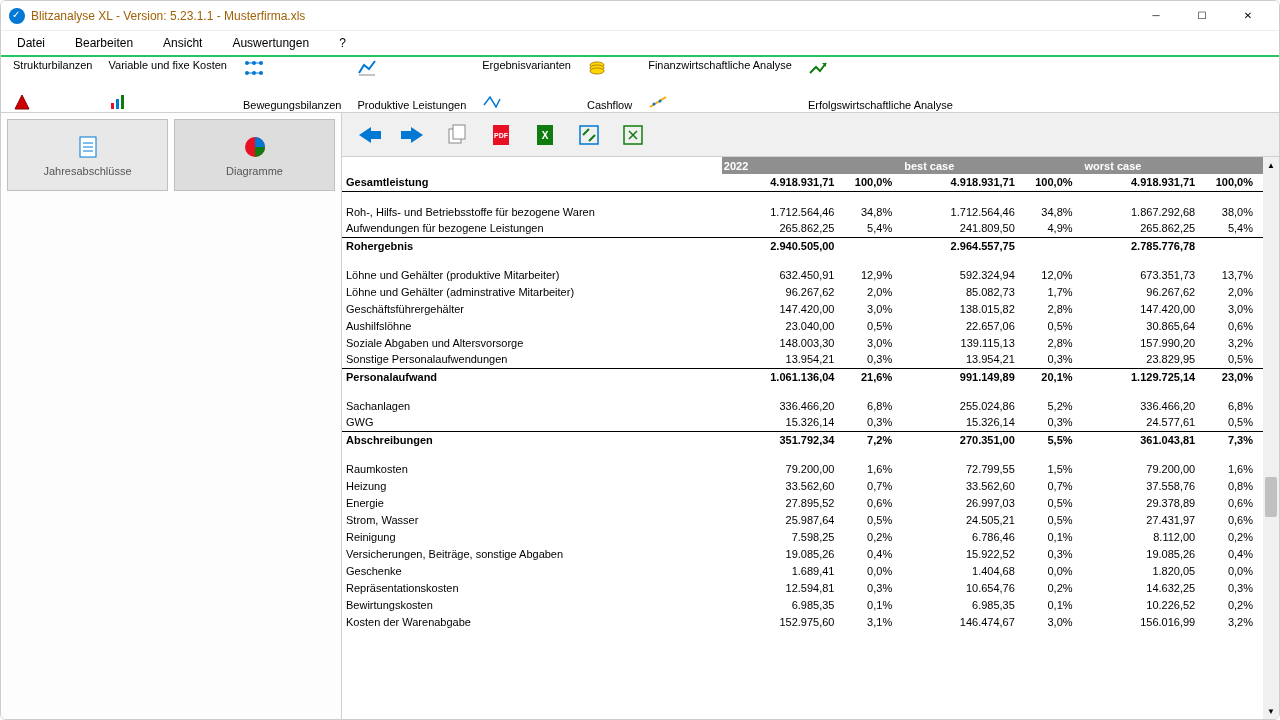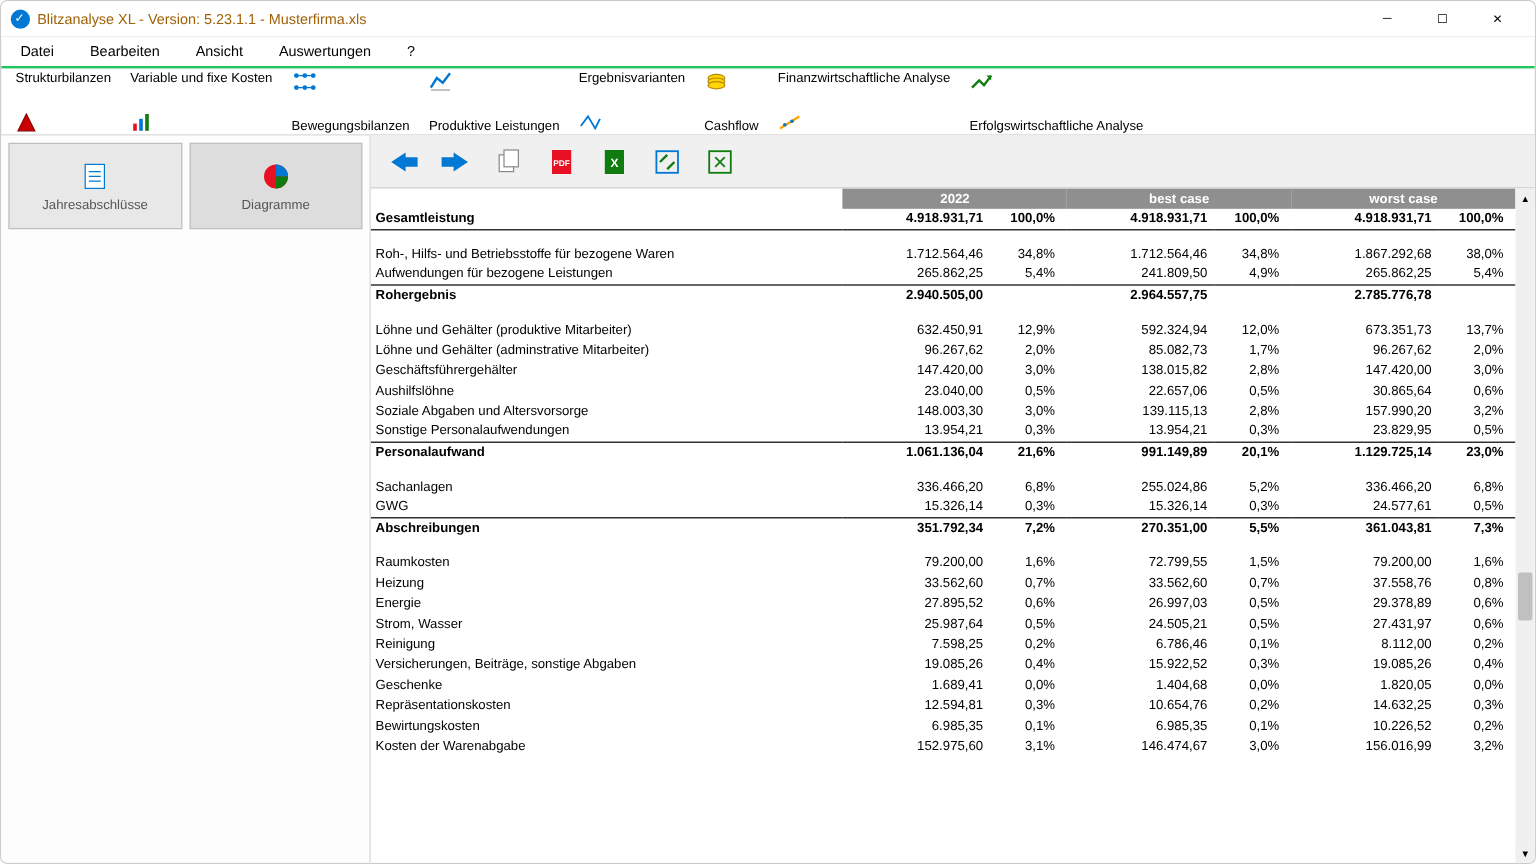--- a/index.html
+++ b/index.html
@@ -9,30 +9,30 @@
 .titlebar .app-icon::after { content: '✓'; color: #fff; font-size: 10px; position: absolute; left: 3px; top: 1px; }
 .titlebar .title { font-size: 12px; color: #a16207; flex: 1; }
 .win-controls { display: flex; gap: 0; }
 .win-controls div { width: 46px; height: 30px; display: flex; align-items: center; justify-content: center; font-size: 10px; cursor: pointer; }
 .menubar { height: 26px; display: flex; align-items: center; padding: 0 10px; gap: 18px; font-size: 12px; border-bottom: 2px solid #22c55e; }
 .menubar span { cursor: pointer; padding: 4px 6px; }
 .toolbar { height: 56px; display: flex; align-items: center; padding: 0 6px; border-bottom: 1px solid #d0d0d0; gap: 4px; flex-wrap: wrap; }
 .tool-col { display: flex; flex-direction: column; align-items: flex-start; gap: 20px; }
 .tool-row { display: flex; align-items: center; gap: 4px; font-size: 11px; cursor: pointer; padding: 1px 6px; }
 .layout { display: flex; height: calc(720px - 30px - 26px - 56px - 2px); }
-.side { width: 308px; background: #fdfdfd; padding: 6px; display: flex; gap: 6px; border-right: 1px solid #d0d0d0; }
+.side { width: 341px; background: #fdfdfd; padding: 6px; display: flex; gap: 6px; border-right: 1px solid #d0d0d0; }
 .side-btn { flex: 1; height: 72px; border: 1px solid #bfbfbf; background: #ddd; display: flex; flex-direction: column; align-items: center; justify-content: center; gap: 4px; font-size: 11px; color: #555; cursor: pointer; }
 .side-btn.active { background: #e8e8e8; }
 .main { flex: 1; display: flex; flex-direction: column; background: #fff; position: relative; }
 .action-row { height: 44px; background: #f0f0f0; border-bottom: 1px solid #d0d0d0; display: flex; align-items: center; padding: 0 12px; gap: 14px; }
 .act-btn { width: 30px; height: 30px; display: flex; align-items: center; justify-content: center; cursor: pointer; }
 .table-wrap { flex: 1; overflow: hidden; position: relative; }
 .table-scroll { position: absolute; left: 0; right: 16px; top: 0; bottom: 0; overflow-y: auto; }
 table { width: 100%; border-collapse: collapse; font-size: 11px; table-layout: fixed; }
-th { background: #8f8f8f; color: #fff; font-weight: bold; text-align: center; padding: 2px; font-size: 11px; }
+th { background: #8f8f8f; color: #fff; font-weight: bold; text-align: left; padding: 2px; font-size: 11px; }
 td { padding: 0 6px; white-space: nowrap; height: 17px; }
 td.label { text-align: left; padding-left: 4px; }
 td.num { text-align: right; }
 td.pct { text-align: right; padding-right: 10px; }
 tr.bold td { font-weight: bold; }
 tr.sum td { border-top: 1px solid #000; margin-left: 26px; }
 tr.top-sum td { border-bottom: 1px solid #000; }
 tr.spacer td { height: 12px; }
 .col-label { width: 320px; }
 .col-v { width: 100px; }

